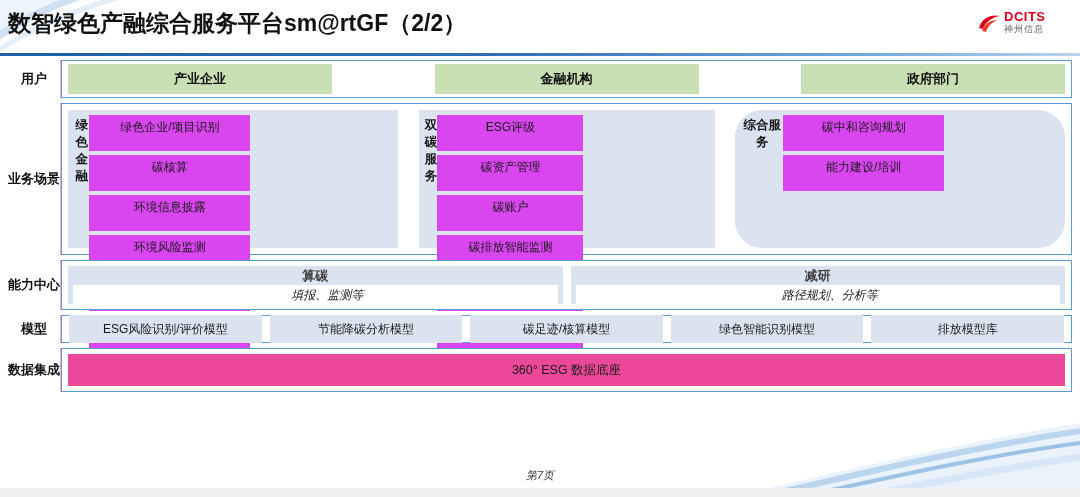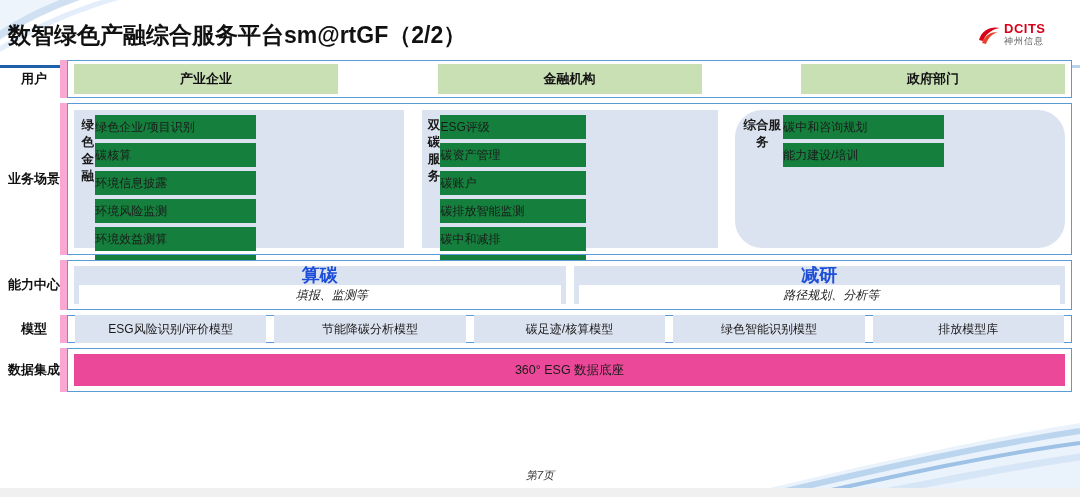--- a/index.html
+++ b/index.html
@@ -10,42 +10,42 @@
     overflow:hidden;
     position:relative;
   }
   .slide{position:absolute;inset:0;overflow:hidden;}
 
   
   .deco-tl{position:absolute;left:-10px;top:-30px;width:320px;height:110px;overflow:hidden;pointer-events:none;}
   .deco-br{position:absolute;right:0;bottom:0;width:340px;height:80px;overflow:hidden;pointer-events:none;}
 
   
-  .header{position:absolute;left:0;top:16px;width:1080px;height:52px;}
+  .header{position:absolute;left:0;top:4px;width:1080px;height:52px;}
   .title{
     position:absolute;left:8px;top:4px;
     font-size:23px;font-weight:bold;color:#111111;
     letter-spacing:0px;white-space:nowrap;
   }
   .logo{position:absolute;right:8px;top:6px;width:96px;height:30px;}
   .logo-mark{position:absolute;left:0;top:2px;width:26px;height:22px;}
   .logo-txt{position:absolute;left:28px;top:0px;}
   .logo-en{font-size:13px;font-weight:bold;color:#d9001b;letter-spacing:.5px;line-height:14px;}
   .logo-cn{font-size:9px;color:#5a5a5a;letter-spacing:1px;line-height:11px;}
   .header-rule{position:absolute;left:0;top:49px;width:1080px;height:3px;
     background:linear-gradient(90deg,#1f5fa9 0%,#2f6fb5 45%,#6fa8dc 80%,#b9d4ee 100%);}
 
   
   .matrix{position:absolute;left:8px;top:60px;width:1064px;height:408px;}
   .row{display:flex;align-items:stretch;width:100%;margin-bottom:5px;}
   .rowlabel{
     width:52px;min-width:52px;
     display:flex;align-items:center;justify-content:center;text-align:center;
     font-size:13px;font-weight:bold;color:#111;line-height:16px;
-    border-right:7px solid #f9a8d4;
+    border-right:1px solid #f9a8d4;
   }
   .rowbody{
     flex:1;
     border:1.5px solid #5b9bd5;
     background:#ffffff;
     padding:5px;
     display:flex;gap:0px;
     box-sizing:border-box;
   }
 
@@ -60,35 +60,35 @@
   .row-scenario .rowbody{height:152px;justify-content:space-between;padding:6px;gap:8px;}
   .panel{
     background:#dce3f0;
     padding:5px 6px 6px 6px;
     box-sizing:border-box;
     display:flex;flex-direction:row;
   }
   .panel-title{font-size:12.5px;font-weight:bold;color:#1a1a1a;text-align:center;margin:2px 0 5px 0;}
   .cellgrid{display:flex;flex-wrap:wrap;gap:4px;align-content:flex-start;}
   .cell{
-    background:#15803d;color:#1a1a1a;font-size:12px;
-    height:24px;line-height:24px;
+    background:#d946ef;color:#1a1a1a;font-size:12px;
+    height:36px;line-height:24px;text-align:center;
     box-sizing:border-box;
   }
   .p-green{flex:0 0 330px;}
   .p-green .cell{flex:0 0 161px;}
   .p-dual{flex:0 0 296px;}
   .p-dual .cell{flex:0 0 146px;}
   .p-comp{flex:0 0 330px;border-radius:27px;}
   .p-comp .cell{flex:0 0 161px;}
 
   
   .row-cap .rowbody{height:50px;justify-content:space-between;padding:5px 6px;gap:8px;}
   .cappanel{background:#dce3f0;flex:1;padding:2px 5px 4px 5px;box-sizing:border-box;}
-  .cap-title{font-size:18px;font-weight:bold;color:#1d4ed8;text-align:center;line-height:15px;}
+  .cap-title{font-size:13px;font-weight:bold;color:#404040;text-align:center;line-height:15px;}
   .cap-sub{
     background:#ffffff;font-size:12px;font-style:italic;color:#1a1a1a;
     text-align:center;height:20px;line-height:20px;margin-top:2px;padding-left:24px;
   }
 
   
   .row-model .rowbody{height:28px;align-items:center;justify-content:space-between;padding:5px 7px;gap:8px;}
   .modelbox{
     background:#dce3f0;font-size:12px;color:#1a1a1a;
     height:28px;line-height:28px;text-align:center;flex:1;

